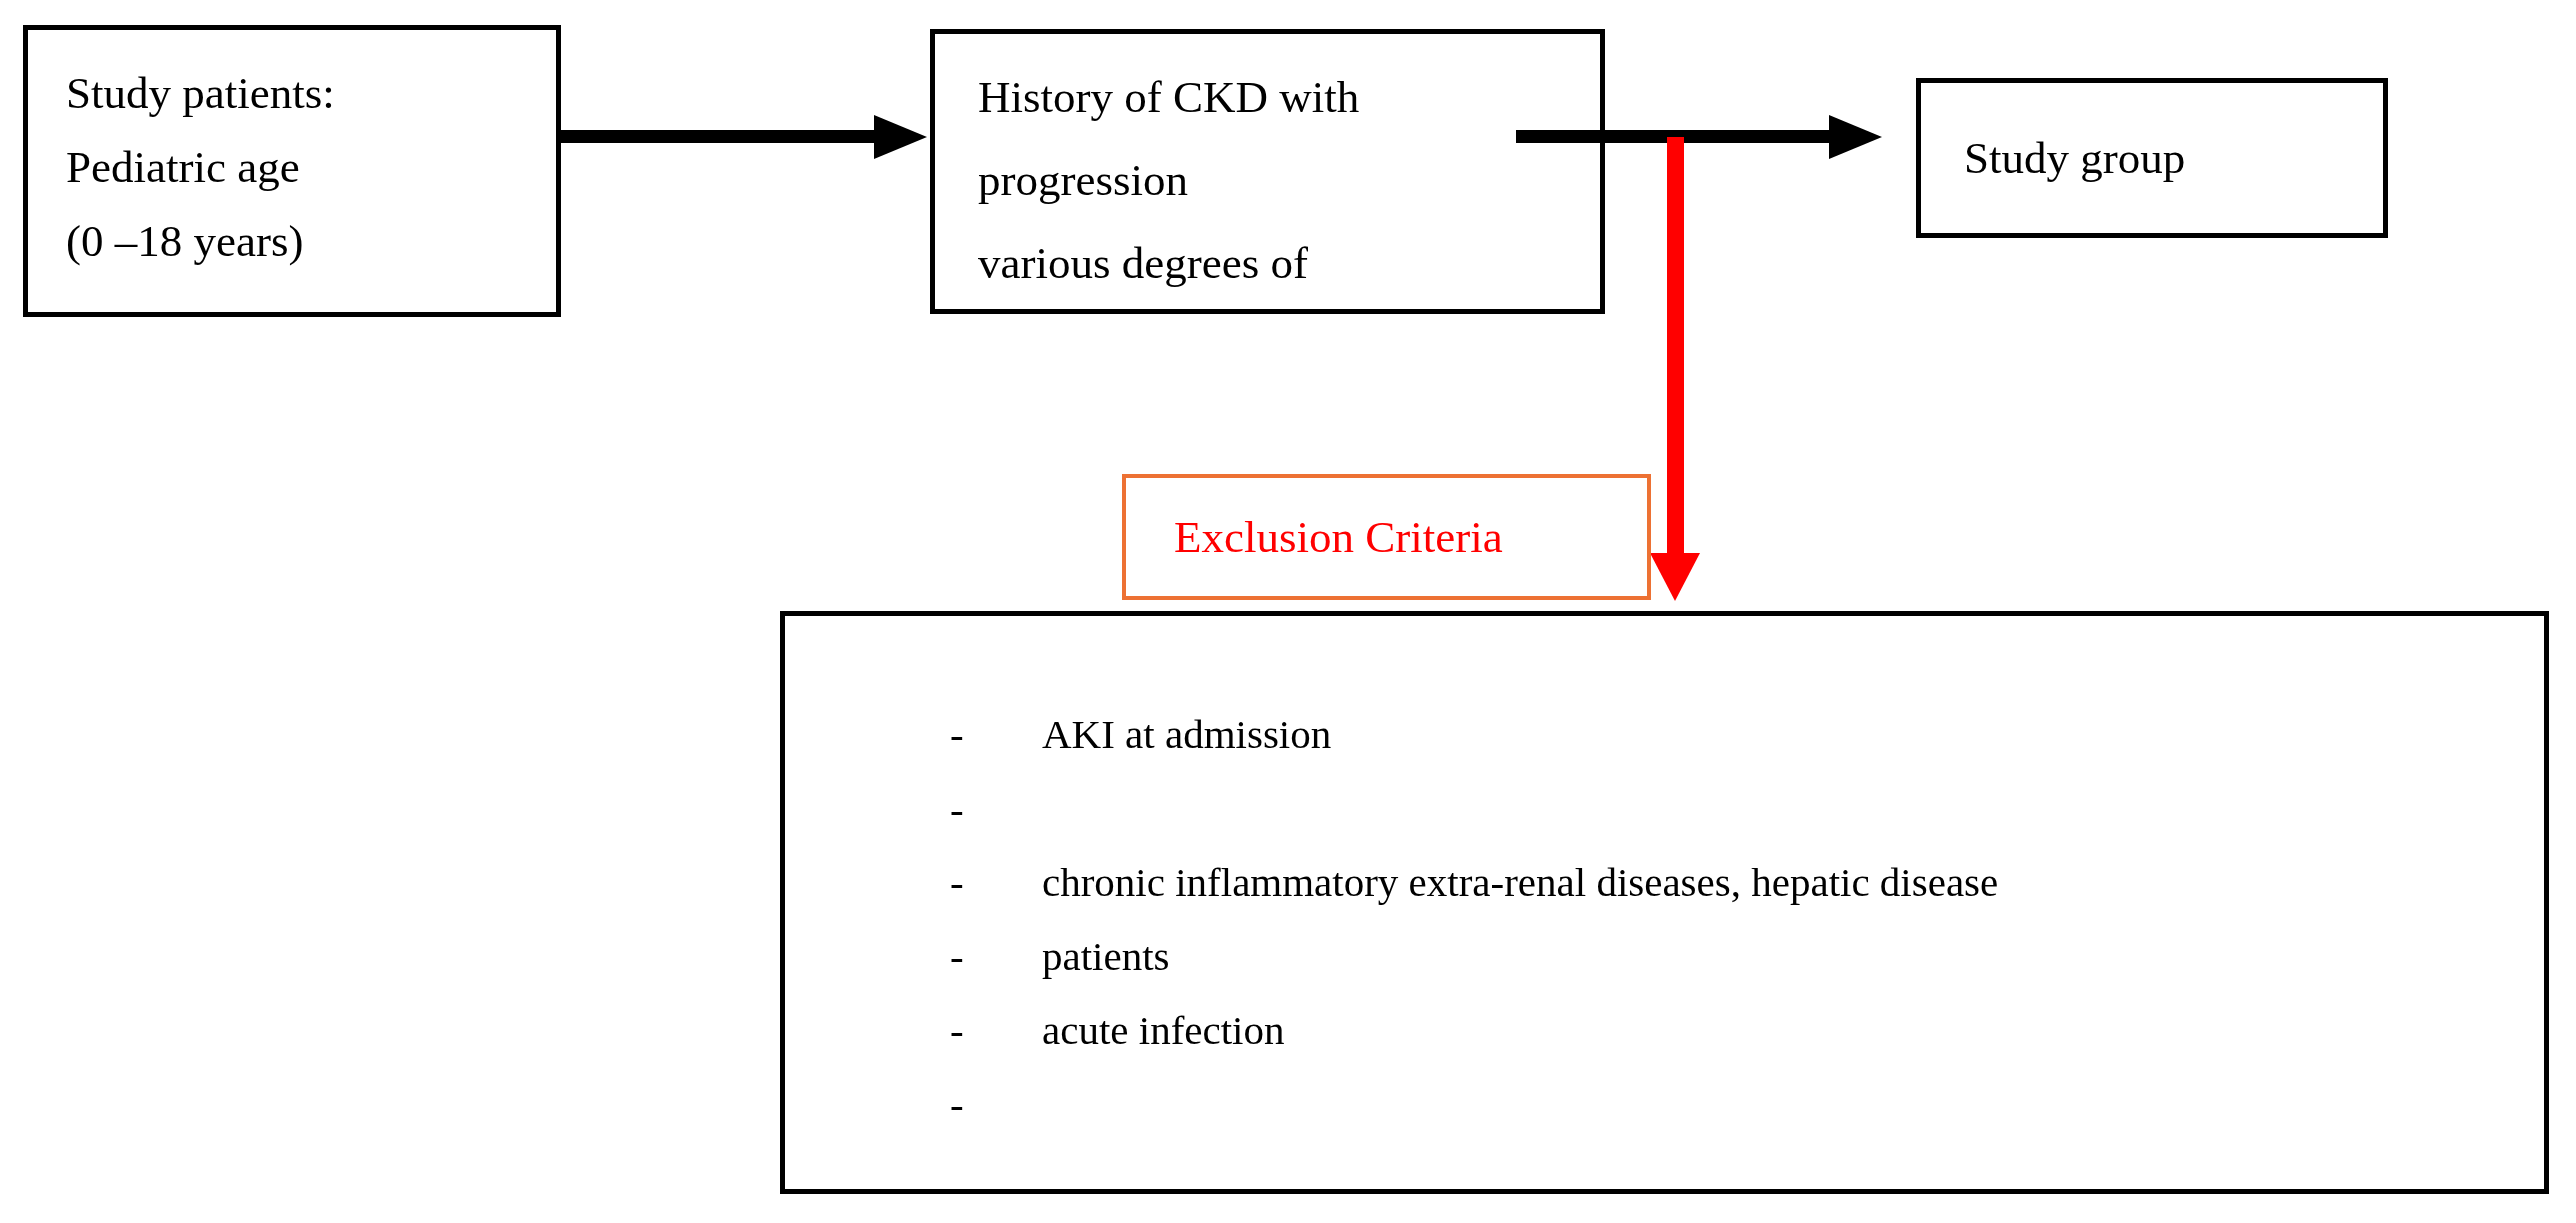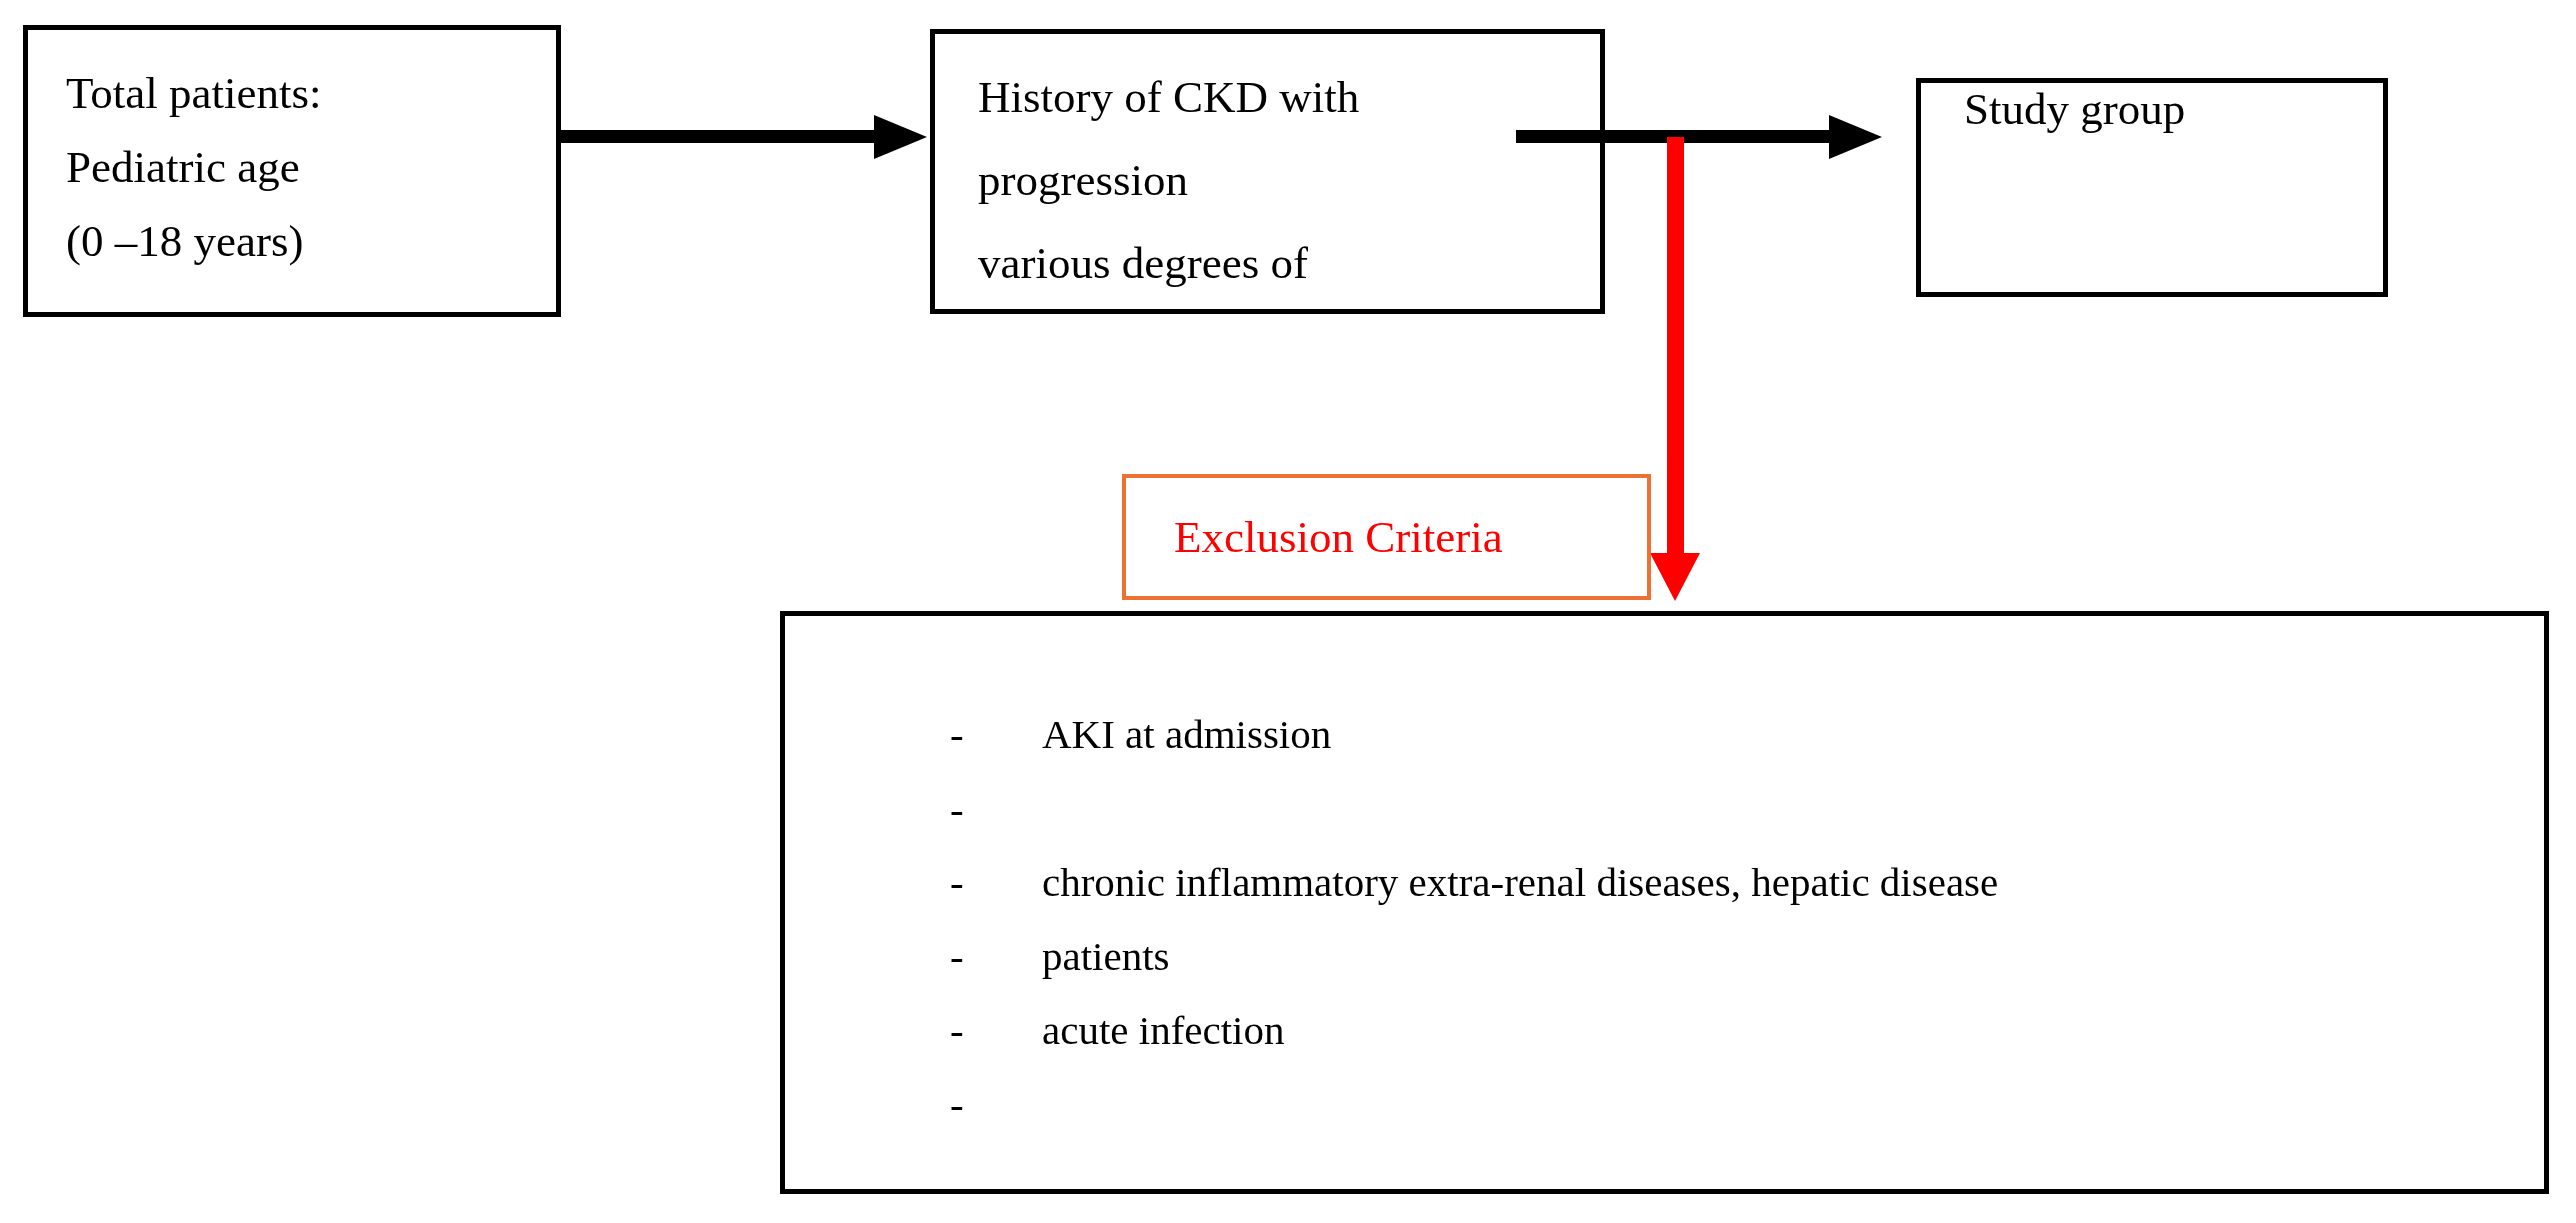--- a/index.html
+++ b/index.html
@@ -34,24 +34,24 @@
     font-size: 45px; line-height: 74px;
   }
   
   .box-ckd {
     left: 930px; top: 29px; width: 675px; height: 285px;
     padding: 21.5px 6.6px 0 43px;
     font-size: 45px; line-height: 83px;
   }
   
   .box-study {
-    left: 1916px; top: 78px; width: 472px; height: 219px;
+    left: 1916px; top: 78px; width: 472px; height: 160px;
     padding: 0 6.6px 0 43px;
     font-size: 45px;
-    display: flex; align-items: flex-start;
+    display: flex; align-items: center;
   }
   
   .box-exclusion-label {
     left: 1122px; top: 474px; width: 529px; height: 126px;
     border: 4.1px solid #ED7133;
     padding: 0 0 0 48px;
     font-size: 45px;
     color: #FF0000;
     display: flex; align-items: center;
   }
@@ -99,21 +99,21 @@
     border-right: 25px solid transparent;
     border-top: 48px solid #FF0000;
   }
 </style>
 </head>
 <body>
 
 <div class="canvas">
 
   <div class="flowbox box-total">
-    <span class="boxline">Total patients:</span>
+    <span class="boxline">Study patients:</span>
     <span class="boxline">Pediatric age</span>
     <span class="boxline">(0 –18 years)</span>
   </div>
 
   <div class="shaft-h" style="left:560px; top:130px; width:315px;"></div>
   <div class="head-right" style="left:874px; top:115px;"></div>
 
   <div class="flowbox box-ckd">
     <span class="boxline">History of CKD with</span>
     <span class="boxline">progression</span>

